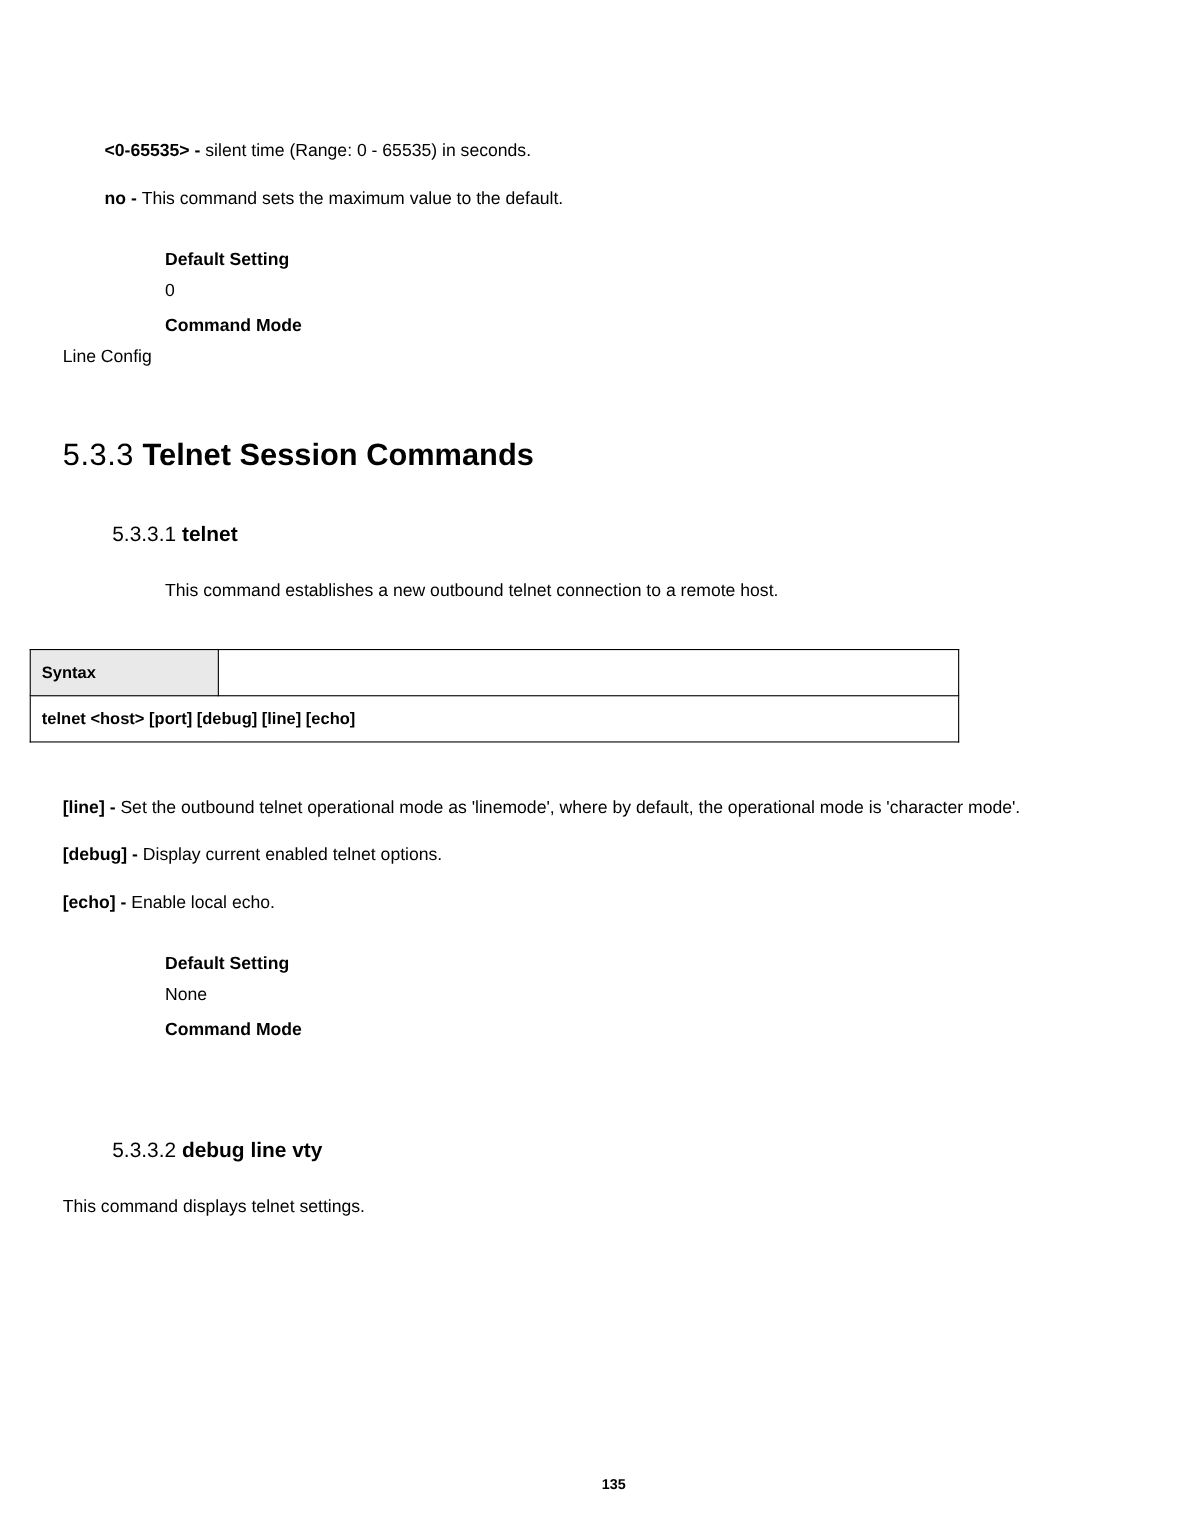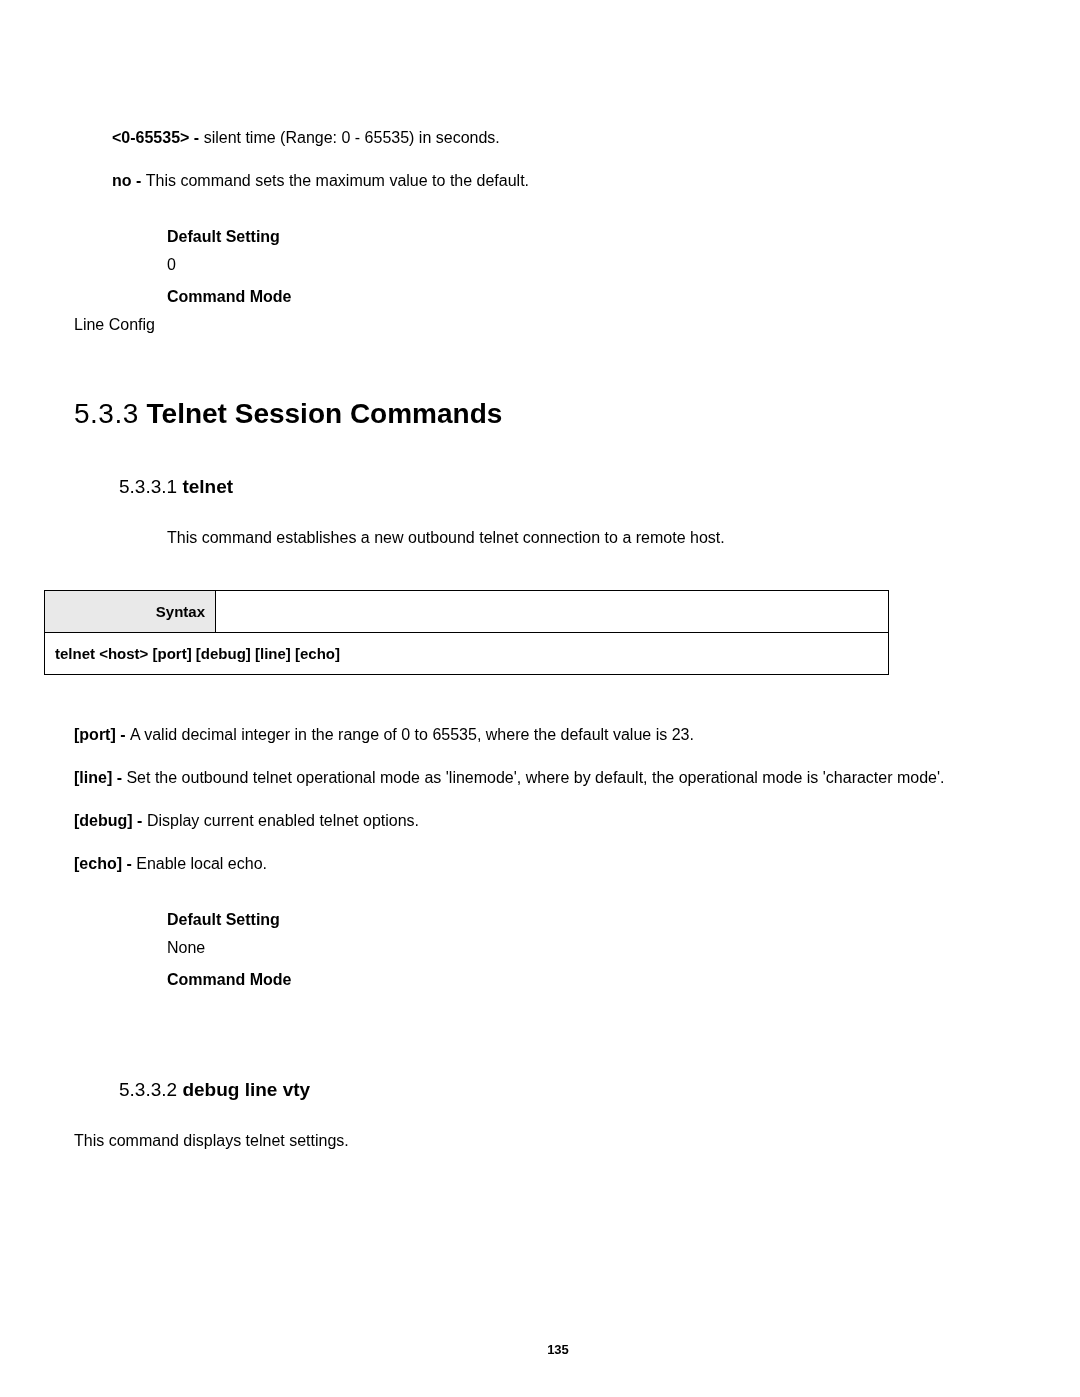--- a/index.html
+++ b/index.html
@@ -7,21 +7,21 @@
     padding: 0;
     background: #fff;
     font-family: Arial, Helvetica, sans-serif;
     font-size: 16px;
     color: #000;
   }
   .page {
     width: 1080px;
     min-height: 1397px;
     margin: 0 auto;
-    padding: 120px 110px 60px 74px;
+    padding: 120px 110px 60px 57px;
     box-sizing: border-box;
     position: relative;
   }
   .indent1 { margin-left: 38px; }
   .param-line { margin: 6px 0 18px 0; line-height: 1.55; }
   .bold { font-weight: 700; }
   .section-title {
     font-size: 28px;
     font-weight: 400;
     margin-top: 64px;
@@ -49,21 +49,21 @@
     margin-left: -30px;
   }
   table.syntax td {
     border: 1px solid #000;
     padding: 12px 10px;
     vertical-align: middle;
   }
   td.syn-head {
     width: 150px;
     background: #e9e9e9;
-    text-align: right;
+    text-align: left;
     font-weight: 700;
     font-size: 15px;
     padding-right: 6px;
   }
   td.syn-empty { background: #fff; }
   td.syn-body {
     font-weight: 700;
     font-size: 15px;
     padding-left: 40px;
   }
@@ -125,23 +125,20 @@
       </tr>
       <tr>
         <td class="syn-body" colspan="2">telnet &lt;host&gt; [port] [debug] [line] [echo]</td>
       </tr>
     </tbody>
       </table>
   </div>
 
   <div class="params-block">
     <p class="param-line">
-      <span class="bold">[port] - </span><span>A valid decimal integer in the range of 0 to 65535, where the default value is 23.</span>
-    </p>
-    <p class="param-line">
       <span class="bold">[line] - </span><span>Set the outbound telnet operational mode as 'linemode', where by default, the operational mode is 'character mode'.</span>
     </p>
     <p class="param-line">
       <span class="bold">[debug] - </span><span>Display current enabled telnet options.</span>
     </p>
     <p class="param-line">
       <span class="bold">[echo] - </span><span>Enable local echo.</span>
     </p>
   </div>
 

